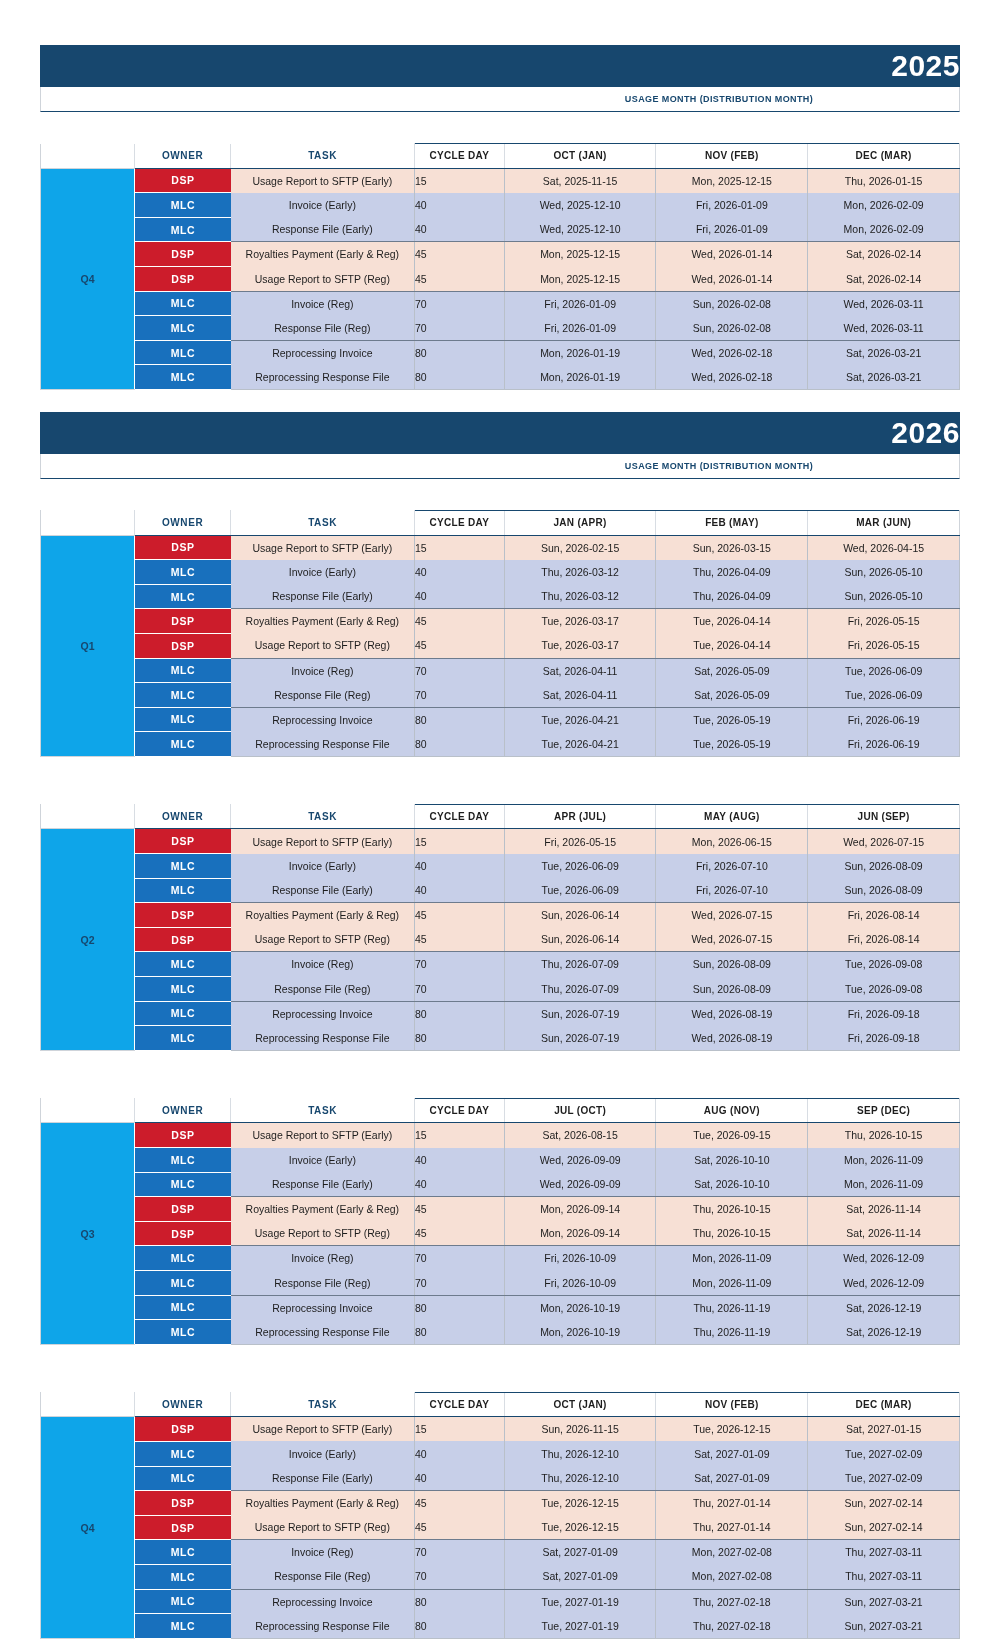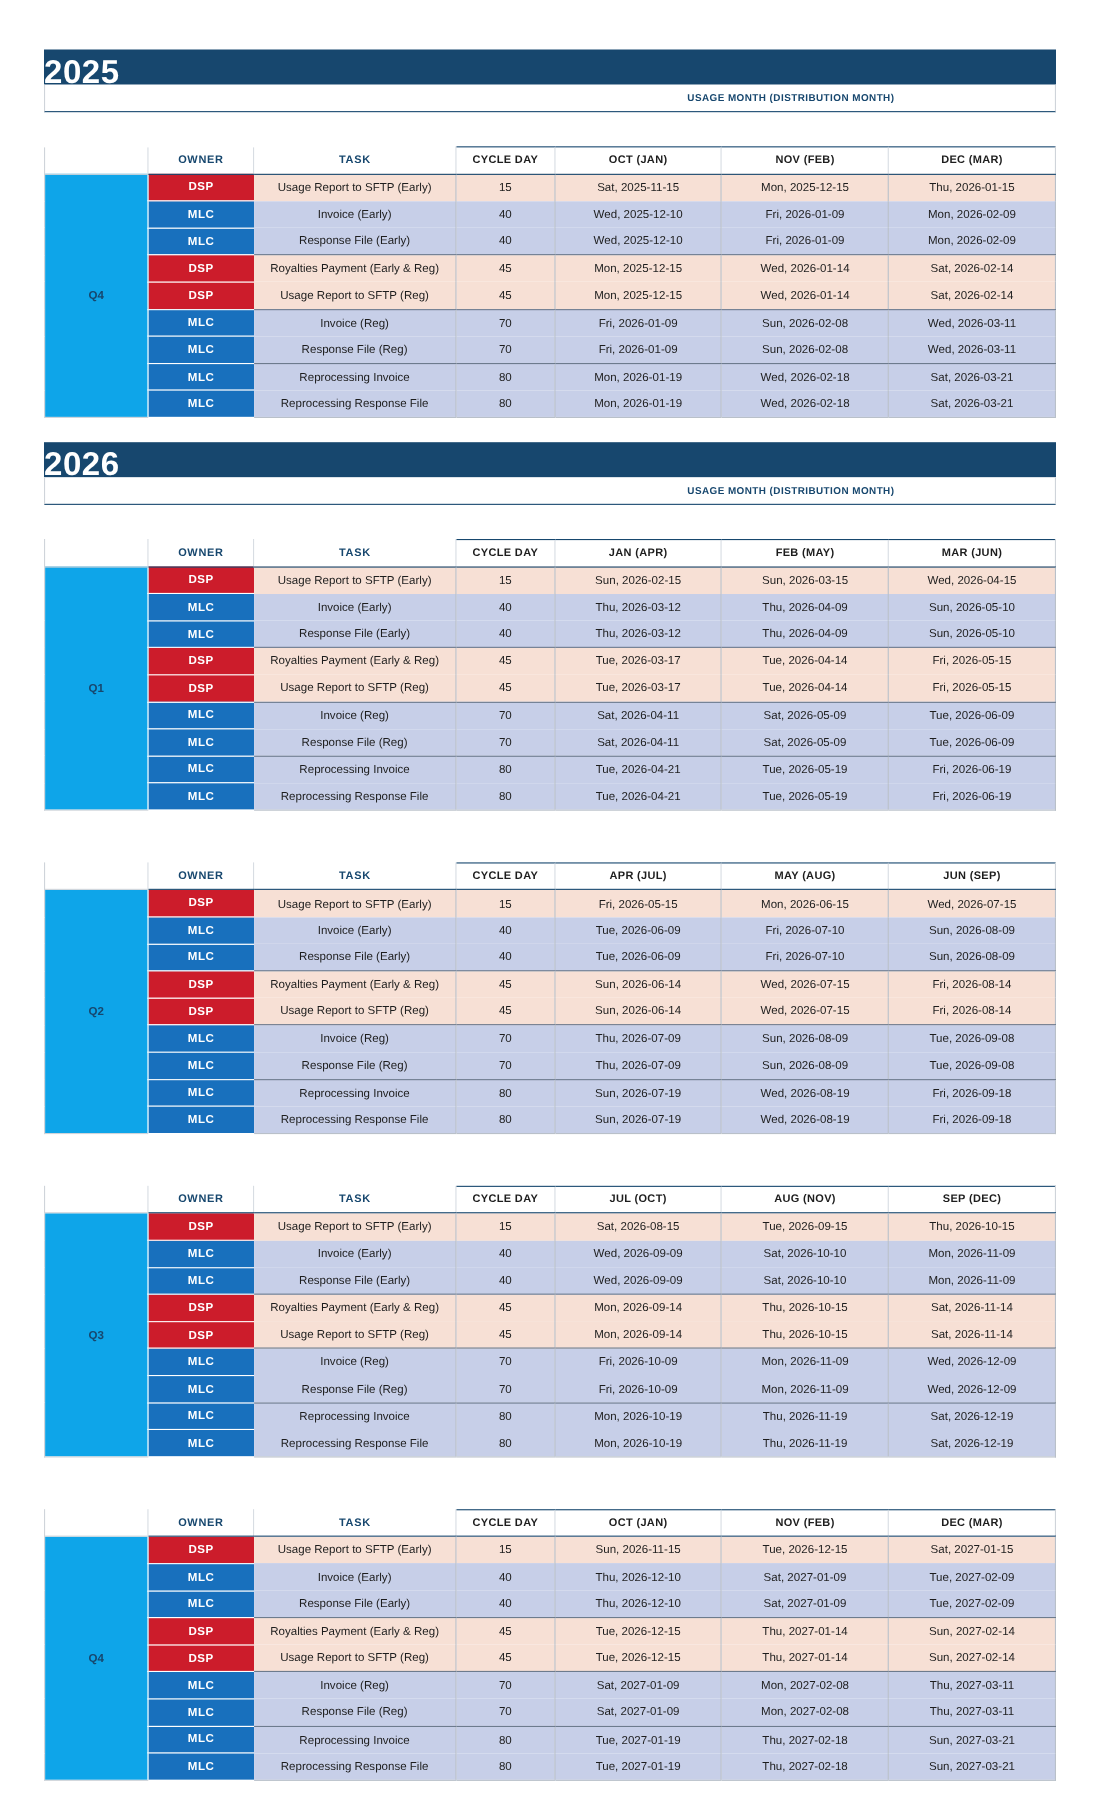--- a/index.html
+++ b/index.html
@@ -20,24 +20,24 @@
     background: #ffffff;
     box-sizing: border-box;
   }
 
   
   .year-banner {
     background: #17476e;
     color: #ffffff;
     font-size: 30px;
     font-weight: bold;
-    text-align: left;
+    text-align: right;
     letter-spacing: 0.5px;
     line-height: 42px;
-    height: 32px;
+    height: 42px;
     margin: 0 40px 0 40px;
     box-sizing: border-box;
   }
 
   
   .section {
     margin: 0 40px;
     box-sizing: border-box;
   }
 
@@ -143,21 +143,20 @@
   td.owner.dsp { background: #cc1c2b; }
   td.owner.mlc { background: #1870bd; }
 
   td.task {
     text-align: center;
     padding-right: 10px;
     color: #1d1d1d;
     font-size: 10px;
   }
   td.cyc {
-    text-align: center;
     color: #1d1d1d;
     font-size: 10px;
     border-left: 1px solid #b9c0c9;
   }
   td.mon {
     text-align: center;
     color: #1d1d1d;
     font-size: 10px;
     border-left: 1px solid #b9c0c9;
   }

